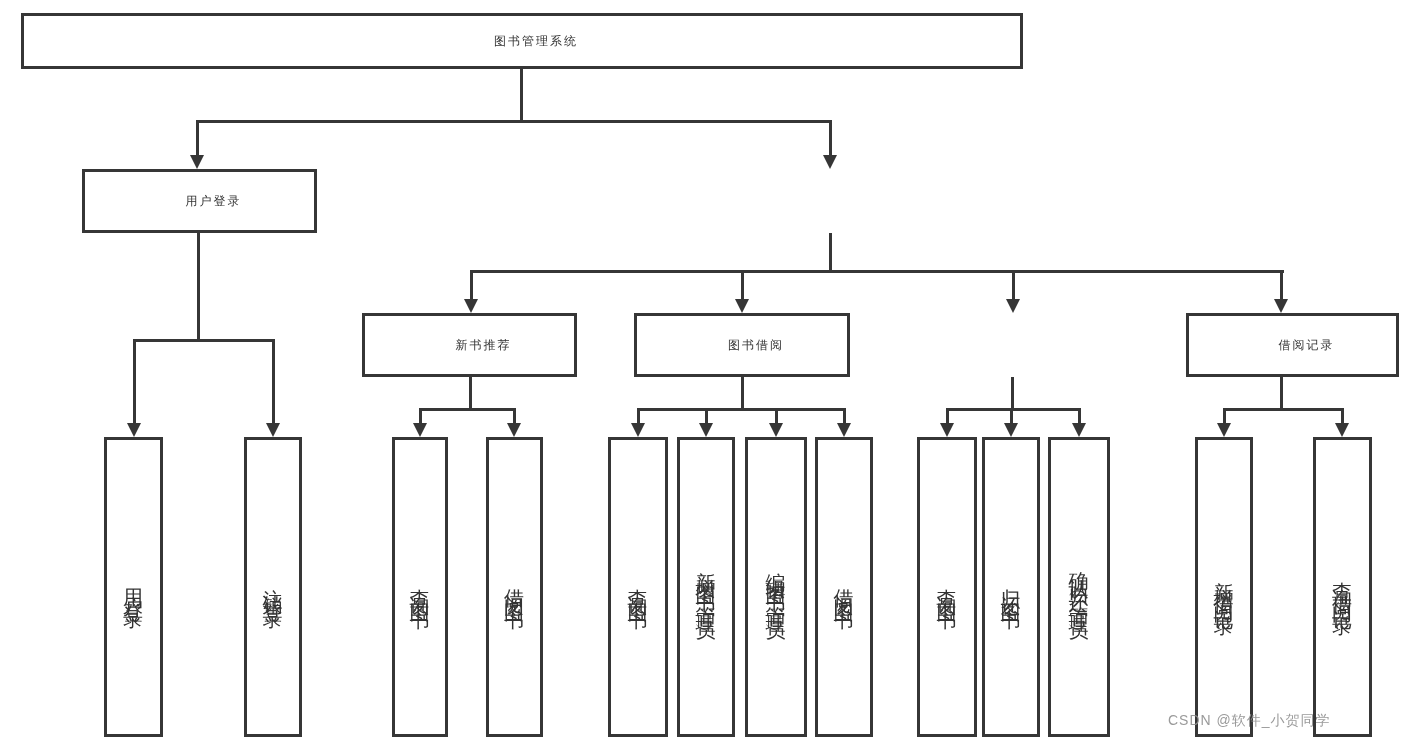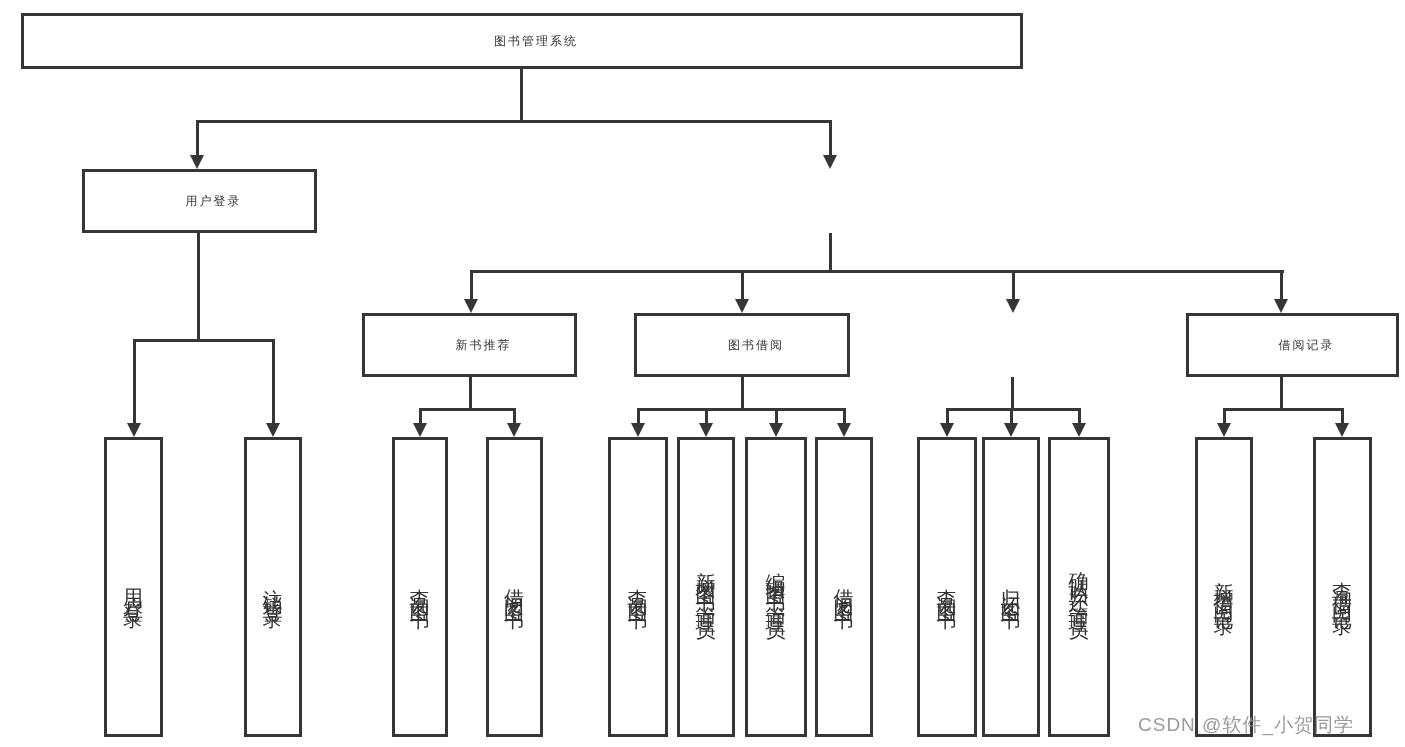--- a/index.html
+++ b/index.html
@@ -28,22 +28,22 @@
     white-space: nowrap;
   }
   .ln { position: absolute; background: #363636; }
   .ah {
     position: absolute; width: 0; height: 0;
     border-left: 7px solid transparent;
     border-right: 7px solid transparent;
     border-top: 14px solid #363636;
   }
   .wm {
-    position: absolute; left: 1138px; top: 712px;
-    font-size: 19px; color: rgba(145,145,145,0.92);
+    position: absolute; left: 1168px; top: 712px;
+    font-size: 14px; color: rgba(145,145,145,0.92);
     letter-spacing: 1px; white-space: nowrap; z-index: 5;
   }
 </style>
 </head>
 <body>
 
 <div id="canvas">
 
   <div class="box h" style="left:21px; top:13px; width:1002px; height:56px;">图书管理系统</div>
 

